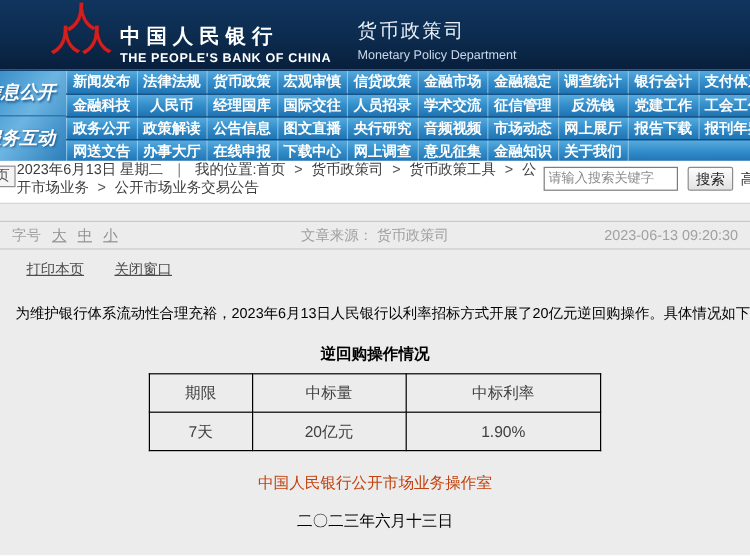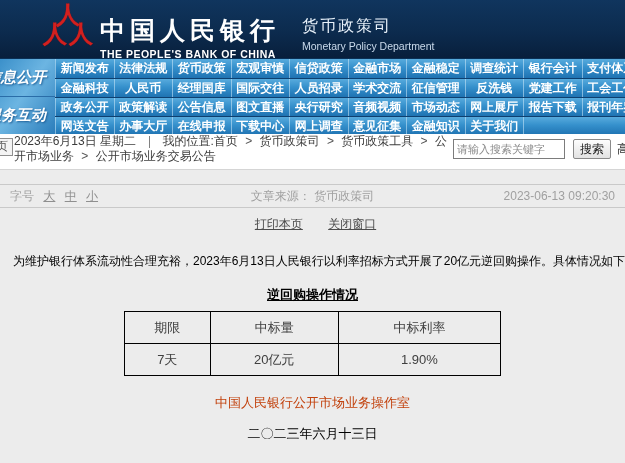--- a/index.html
+++ b/index.html
@@ -7,21 +7,21 @@
   .screen{position:relative;width:625px;height:463px;overflow:hidden;background:#fff;}
 
   
   .hdr{position:relative;height:58px;background:linear-gradient(180deg,#10355e 0%,#0c2b4e 55%,#081f3c 100%);display:flex;align-items:center;}
   .emblem{position:relative;width:52px;height:48px;margin-left:42px;flex:0 0 auto;}
   .emblem span{position:absolute;color:#d2201f;font-weight:bold;font-size:24px;line-height:24px;text-shadow:0 0 1px #a01010;}
   .emblem .p1{left:14px;top:-2px;}
   .emblem .p2{left:1px;top:17px;}
   .emblem .p3{left:27px;top:17px;}
   .bank{margin-left:6px;}
-  .bank-cn{color:#fff;font-size:25px;font-weight:bold;letter-spacing:5px;font-family:"Liberation Serif","DejaVu Serif",serif;white-space:nowrap;margin-top:16px;}
+  .bank-cn{color:#fff;font-size:17px;font-weight:bold;letter-spacing:5px;font-family:"Liberation Serif","DejaVu Serif",serif;white-space:nowrap;margin-top:16px;}
   .bank-en{color:#fff;font-size:10.5px;font-weight:bold;letter-spacing:.5px;margin-top:1px;}
   .dept{margin-left:22px;align-self:center;padding-top:10px;}
   .dept-cn{color:#e8f1fa;font-size:16px;letter-spacing:2px;}
   .dept-en{color:#c9d9ea;font-size:10.5px;margin-top:3px;}
 
   
   .nav{position:relative;height:76px;width:625px;overflow:hidden;background:#1a6fb2;border-top:1px solid #0a2f55;box-sizing:border-box;}
   .nav-inner{display:flex;width:640px;}
   .side{width:55px;flex:0 0 55px;background:linear-gradient(125deg,#3b90ca 0%,#6cb5e2 45%,#2a7cba 100%);}
   .side-sec{height:37px;display:flex;align-items:center;overflow:hidden;border-bottom:1px solid #2a6da8;}
@@ -45,24 +45,24 @@
   .adv{margin-left:6px;font-size:12px;color:#333;text-decoration:none;}
 
   
   .content{position:absolute;top:169px;left:0;right:0;bottom:0;background:#ececec;border-top:1px solid #d5d5d5;}
   .art-title{margin-top:19px;text-align:center;font-size:14px;font-weight:bold;color:#111;font-family:"Liberation Serif","DejaVu Serif",serif;}
   .meta{margin-top:14px;height:22px;line-height:22px;border-top:1px solid #c9c9c9;border-bottom:1px solid #c9c9c9;display:flex;font-size:12px;color:#a0a0a0;padding:0 10px;gap:16px;}
   .meta .m-left{width:30%;}
   .meta .m-center{width:40%;text-align:center;}
   .meta .m-right{width:30%;text-align:right;}
   .fs-link{color:#8f8f8f;text-decoration:underline;margin-left:6px;}
-  .actions{margin:8px 16px 0 0;text-align:center;font-size:12px;}
+  .actions{margin:8px 16px 0 0;text-align:left;font-size:12px;}
   .actions a{color:#4c4c4c;text-decoration:underline;margin-left:22px;}
   .para{margin:20px 0 0 13px;font-size:12px;color:#000;white-space:nowrap;}
-  .tbl-title{margin-top:16px;text-align:center;font-size:13px;font-weight:bold;color:#000;text-decoration:underline;}
+  .tbl-title{margin-top:16px;text-align:center;font-size:13px;font-weight:bold;color:#000;}
   table.optable{margin:7px auto 0;border-collapse:collapse;width:377px;}
   table.optable td,table.optable th{border:1px solid #000;height:29px;text-align:center;font-size:13px;font-weight:normal;color:#404040;background:#ececec;}
   .sig{margin-top:18px;text-align:center;font-size:13px;color:#c2410c;}
   .sigdate{margin-top:13px;text-align:center;font-size:13px;color:#000;}
 </style>
 </head>
 <body>
 
 <div class="screen">
 

